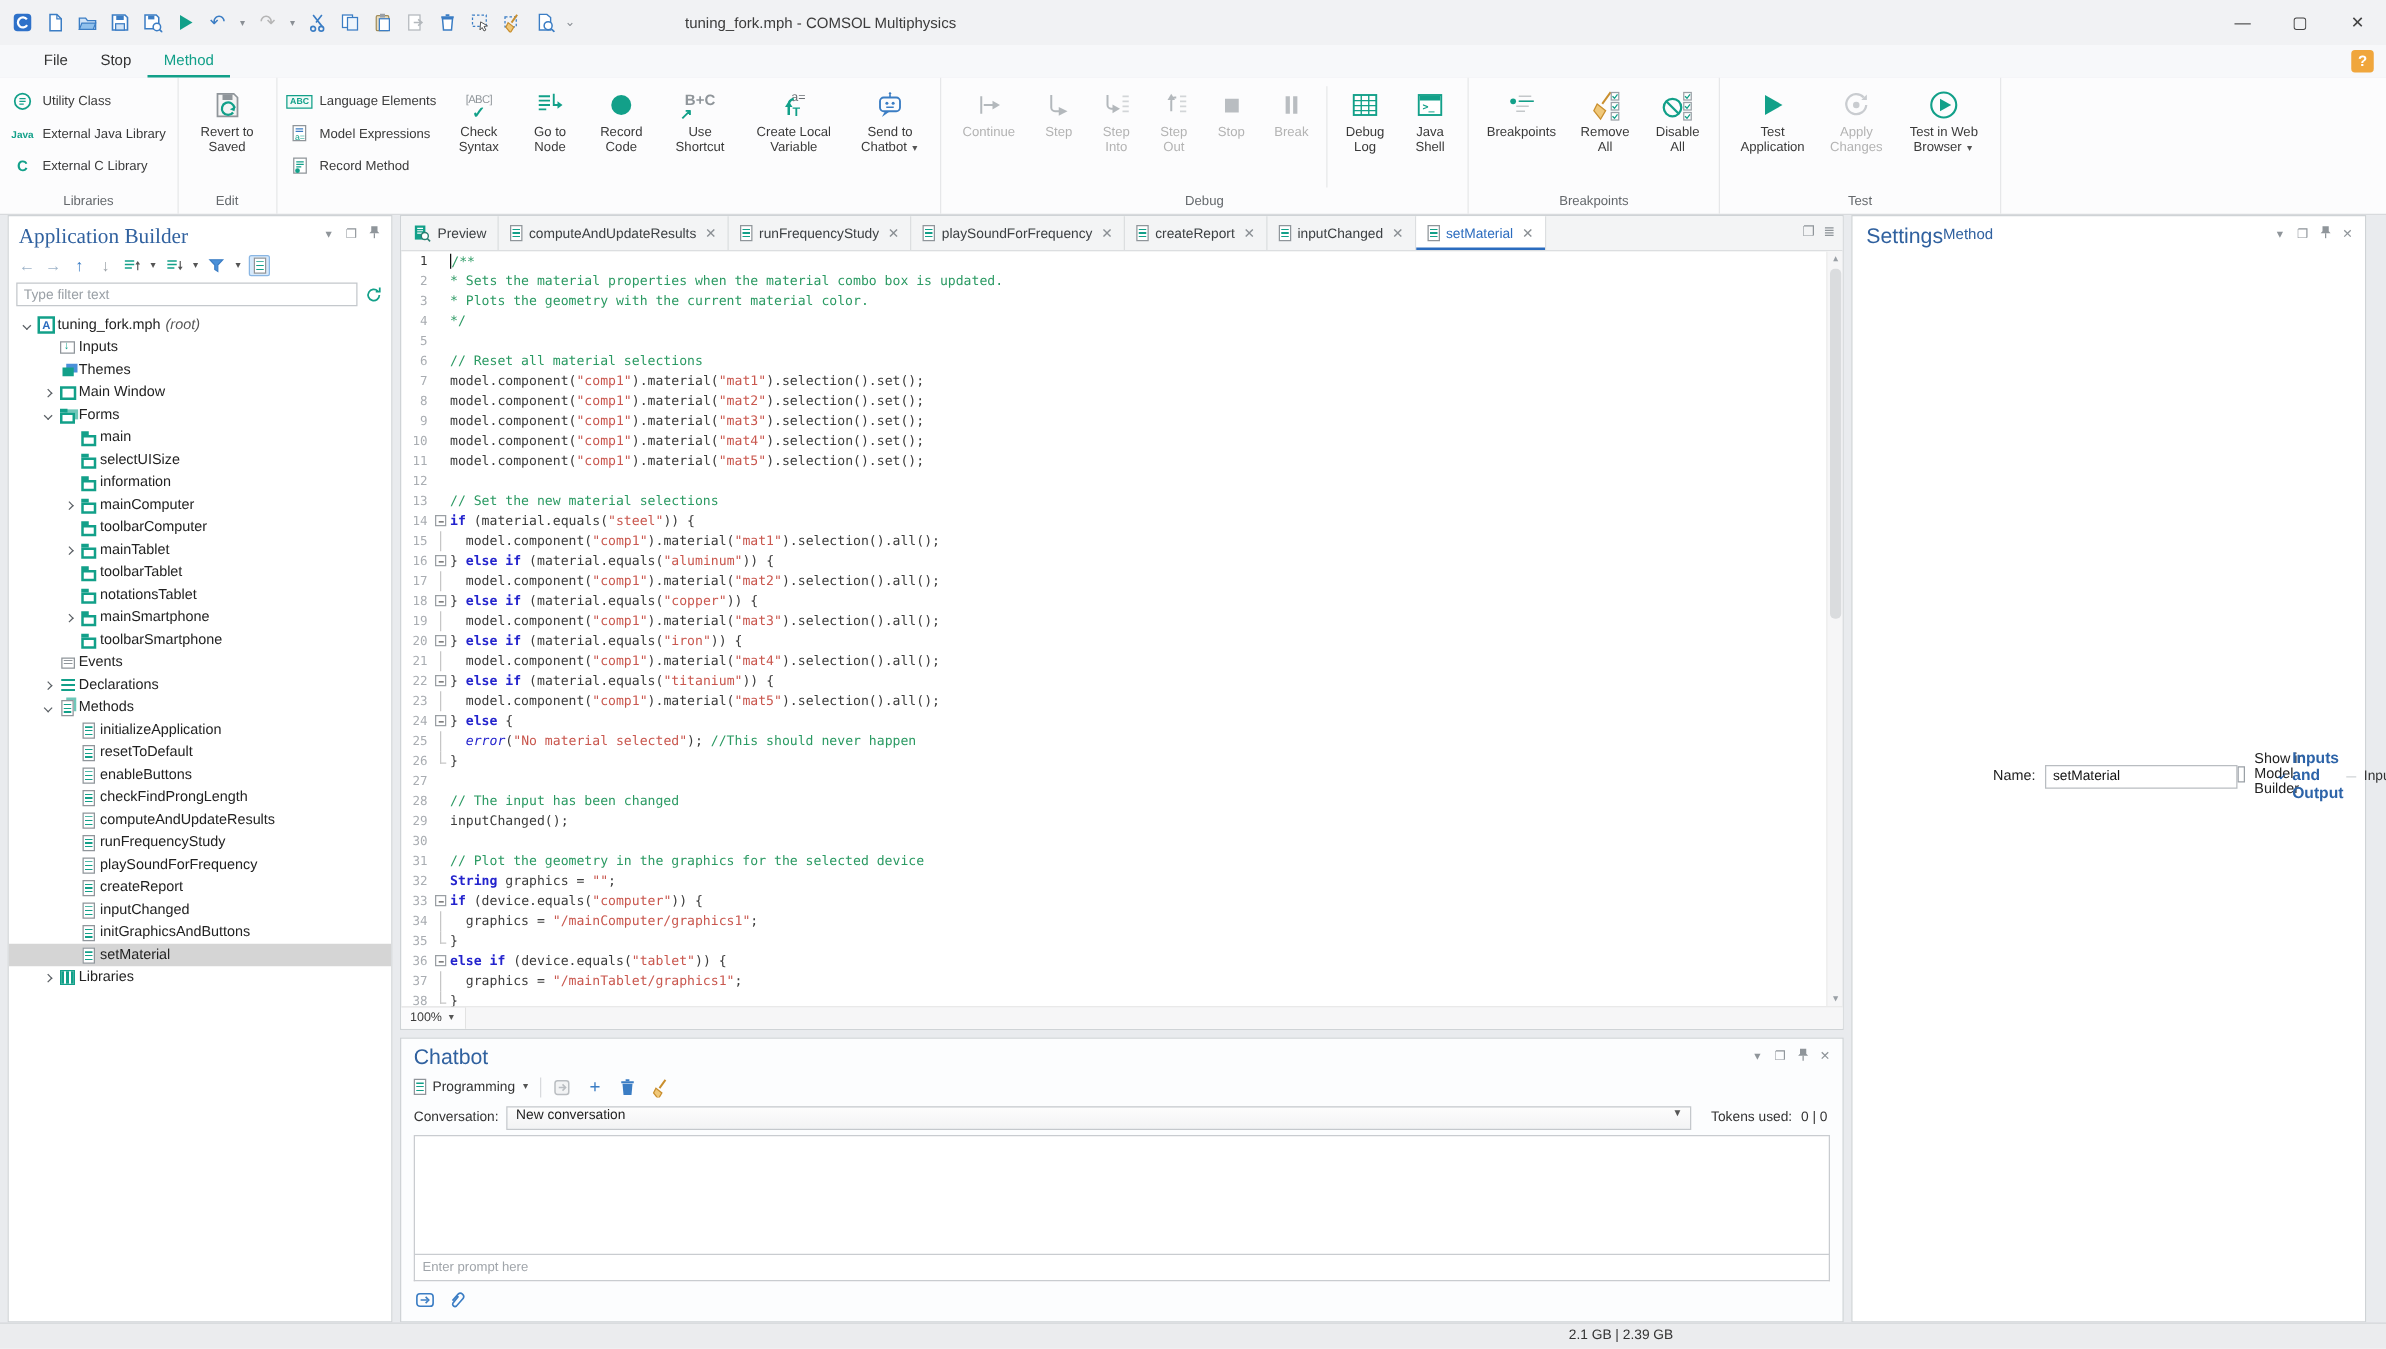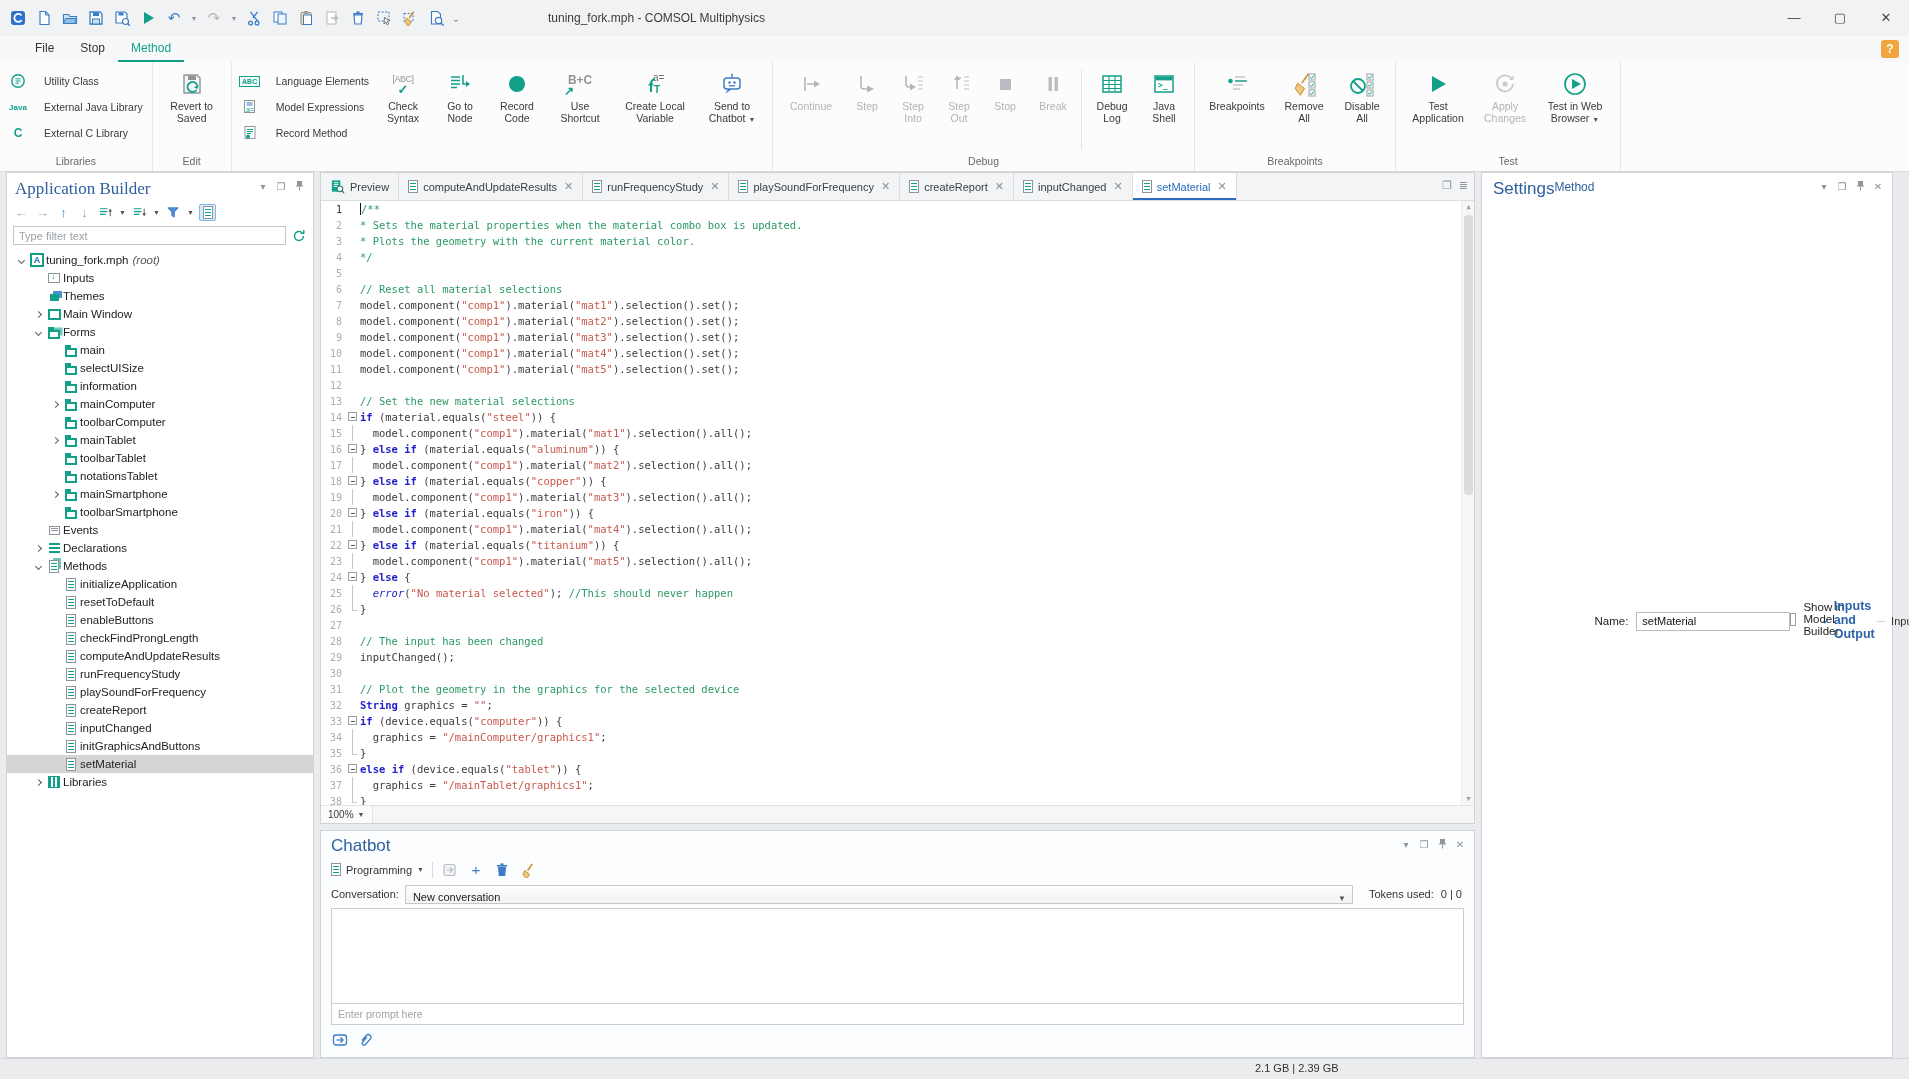--- a/index.html
+++ b/index.html
@@ -22,21 +22,21 @@
   .menu-tab { padding:5px 13px 3px; font-size:12px; color:#333; border-bottom:2px solid transparent; }
   .menu-tab.active { color:#12a089; border-bottom-color:#12a089; }
   #help-btn { position:absolute; right:10px; top:4px; width:18px; height:18px; background:#f0a63c; color:#fff; border-radius:3px; font-size:12px; font-weight:bold; text-align:center; line-height:18px; }
 
   
   #ribbon { height:110px; background:#fcfcfd; border-bottom:1px solid #d8dadd; display:flex; }
   .rgroup { display:flex; flex-direction:column; border-right:1px solid #e6e7e9; padding:3px 5px 0; }
   .rgroup-content { display:flex; align-items:flex-start; flex:1; }
   .rgroup-label { text-align:center; font-size:10.5px; color:#64686c; padding:1px 0 4px; }
   .rcol { display:flex; flex-direction:column; justify-content:flex-start; padding-top:3px; }
-  .rsmall { display:flex; align-items:center; gap:17px; font-size:10.5px; color:#3a3a3a; height:26px; padding:0 4px; white-space:nowrap; }
+  .rsmall { display:flex; align-items:center; gap:7px; font-size:10.5px; color:#3a3a3a; height:26px; padding:0 4px; white-space:nowrap; }
   .rsmall .sic { width:18px; display:flex; justify-content:center; }
   .rbtn { min-width:46px; display:flex; flex-direction:column; align-items:center; padding:3px 4px 0; }
   .rbtn .ric { height:32px; display:flex; align-items:center; justify-content:center; }
   .rbtn .rlbl { font-size:10.5px; color:#3a3a3a; text-align:center; line-height:12px; max-width:70px; }
   .rbtn.disabled .rlbl { color:#b3b3b3; }
   .rsep { width:1px; background:#e6e7e9; margin:4px 3px; align-self:stretch; }
   .abc-ic { font-size:7px; font-weight:bold; color:#12a089; border:1px solid #12a089; padding:1px 2px; background:#f2faf8; }
   .stack-ic { display:flex; flex-direction:column; align-items:center; }
   .txt-ic { font-size:8px; font-weight:bold; }
 
@@ -110,21 +110,21 @@
   #zoom-box { display:flex; align-items:center; gap:4px; padding:0 7px; border-right:1px solid #e2e2e2; height:100%; }
   #hscroll { flex:1; height:100%; background:#f6f6f7; }
 
   
   #chatbot { flex:1; margin-top:6px; display:flex; flex-direction:column; padding:5px 10px 6px; background:#fcfdfe; }
   #cb-toolbar { display:flex; align-items:center; gap:8px; height:25px; margin-top:1px; }
   .cb-ic { display:flex; align-items:center; justify-content:center; width:18px; height:18px; }
   #cb-mode { display:flex; align-items:center; gap:5px; font-size:11px; color:#333; }
   .vsep { width:1px; height:16px; background:#d8dadd; }
   #cb-conv-row { display:flex; align-items:center; gap:6px; height:24px; font-size:11px; color:#333; }
-  #cb-conv-select { flex:1; max-width:948px; height:19px; border:1px solid #c4c8cc; background:linear-gradient(#fdfdfd,#f2f3f4); display:flex; align-items:flex-end; padding:0 7px; font-size:11px; color:#222; position:relative; }
+  #cb-conv-select { flex:1; max-width:948px; height:19px; border:1px solid #c4c8cc; background:linear-gradient(#fdfdfd,#f2f3f4); display:flex; align-items:flex-start; padding:0 7px; font-size:11px; color:#222; position:relative; }
   #cb-conv-select .sel-caret { position:absolute; right:6px; font-size:8px; color:#555; }
   #cb-tokens { margin-left:10px; white-space:nowrap; color:#333; }
   #cb-messages { flex:1; border:1px solid #c9ccd0; background:#fff; margin-top:2px; }
   #cb-prompt { height:21px; border:1px solid #c9ccd0; border-top:none; background:#fff; display:flex; align-items:center; padding:0 6px; font-size:10.5px; color:#a0a5aa; }
   #cb-actions { height:26px; display:flex; align-items:center; gap:7px; padding-top:4px; }
 
   
   #right-panel { width:412px; margin-right:16px; padding:6px 11px; display:flex; }
   #st-subtitle { color:#30619f; font-size:12px; margin-top:1px; }
   #st-name-row { display:flex; align-items:center; gap:8px; margin-top:12px; font-size:11.5px; color:#222; }

